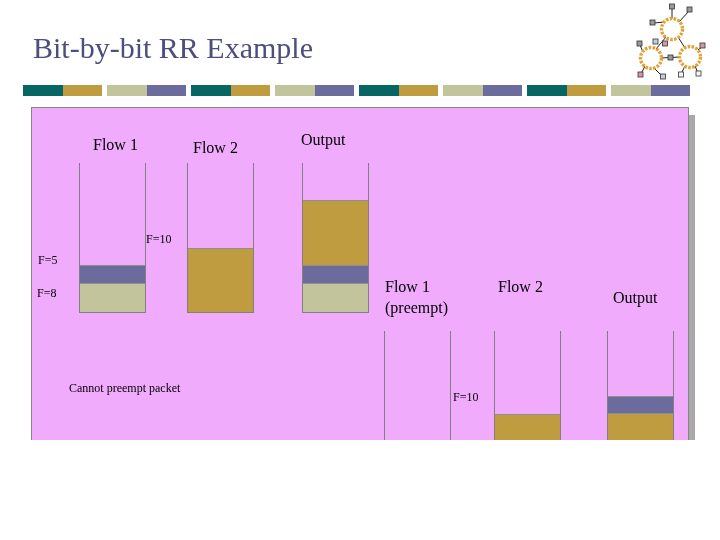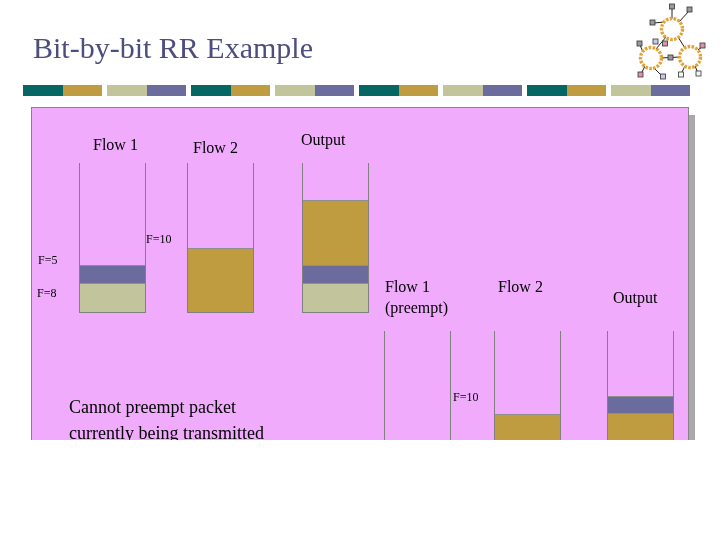--- a/index.html
+++ b/index.html
@@ -23,21 +23,21 @@
   }
   .label { position:absolute; font-size:16px; white-space:nowrap; line-height:17px; }
   .two-line { line-height:21px; }
   .annot { position:absolute; font-size:12px; white-space:nowrap; }
   .queue {
     position:absolute; width:67px; height:150px; box-sizing:border-box;
     border:1px solid #808080; border-top:none;
     display:flex; flex-direction:column-reverse;
   }
   .packet { width:100%; flex:none; box-sizing:border-box; border-top:1px solid #8e8e8e; }
-  .note { position:absolute; left:37px; top:286px; font-size:18px; line-height:26px; }
+  .note { position:absolute; left:37px; top:267px; font-size:12px; line-height:26px; }
   .page-number { position:absolute; left:697px; top:511px; font-size:12px; color:#ec4899; }
 </style>
 </head>
 <body>
 
 <div class="slide">
 
   <h1 class="title" style="color: rgb(77, 77, 126);">Bit-by-bit RR Example</h1>
 
   <svg class="net-icon" width="78" height="84" viewBox="0 0 78 84">
@@ -136,21 +136,20 @@
     <div class="queue" style="left:575px; top:223px;">
         <div class="packet" style="height: 67px; background: rgb(192, 156, 65);"></div>
         <div class="packet" style="height: 17px; background: rgb(108, 107, 158);"></div>
       </div>
 
     <div class="annot" style="left:421px; top:282px;">F=10</div>
     <div class="annot" style="left:311px; top:350px;">F=4</div>
 
     <div class="note">
       <div>Cannot preempt packet</div>
-      <div>currently being transmitted</div>
     </div>
 
   </div>
 
   <div class="page-number">42</div>
 
   <div class="band band-bottom">
       <div class="stripe" style="background: rgb(6, 102, 99);"></div>
       <div class="stripe" style="background: rgb(192, 156, 65); margin-right: 5px;"></div>
       <div class="stripe" style="background: rgb(194, 196, 155);"></div>

